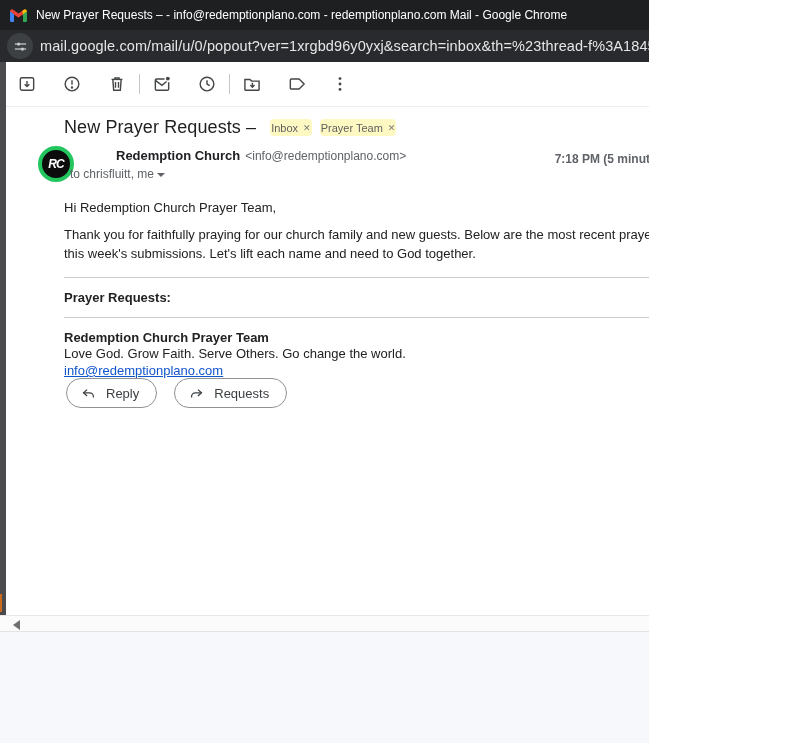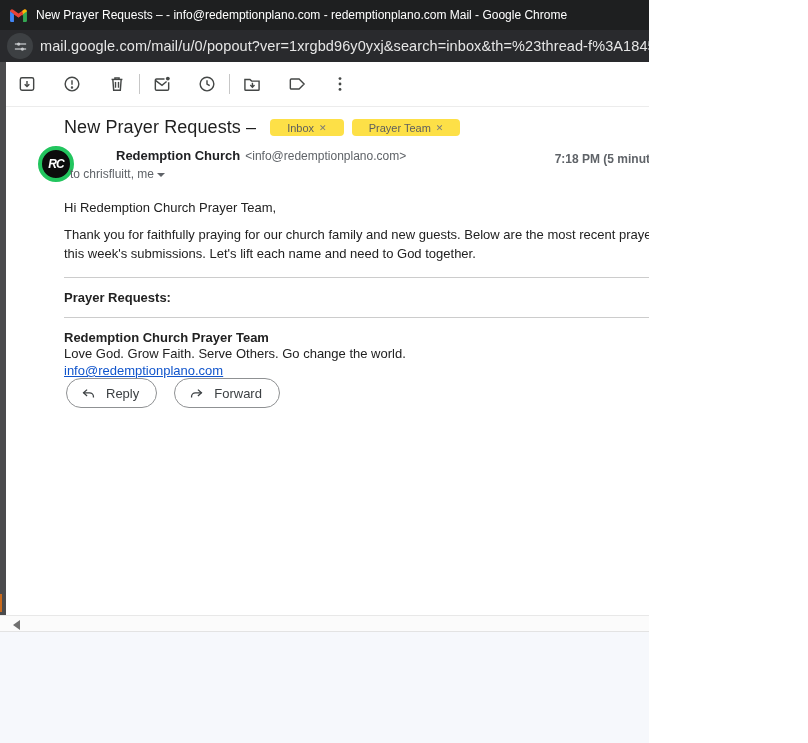--- a/index.html
+++ b/index.html
@@ -35,21 +35,21 @@
   
   .leftstrip { position:absolute; left:0; top:62px; width:6px; height:553px; background:#4b4b4d; }
   .orange-sliver { position:absolute; left:0; top:594px; width:2px; height:18px; background:#c96a1d; }
 
   
   .content { position:absolute; left:6px; top:107px; width:802px; height:508px; background:#fff; }
 
   .subject-row { position:absolute; left:58px; top:10px; display:flex; align-items:center; }
   .subject { font-size:18px; color:#1f1f1f; letter-spacing:0.1px; }
   .chips { display:flex; gap:8px; margin-left:14px; }
-  .chip { background:#fde047; color:#5e5e5e; font-size:11px; height:17px; padding:0 17px;
+  .chip { background:#fef9c3; color:#5e5e5e; font-size:11px; height:17px; padding:0 1px;
           border-radius:4px; display:flex; align-items:center; gap:5px; cursor:pointer;justify-content:space-between; }
   .chip .x { color:#7a7a7a; font-size:9px; cursor:pointer; }
   .print-btn { position:absolute; right:12px; top:11px; width:20px; height:20px; cursor:pointer; }
 
   .sender-row { position:absolute; left:16px; top:37px; width:770px; height:40px; }
   .avatar { position:absolute; left:16px; top:2px; width:36px; height:36px; border-radius:50%;
             background:#0c0c0c; border:4px solid #22c55e; color:#ffffff; font-size:12px;
             font-weight:bold; font-style:italic; display:flex; align-items:center;
             justify-content:center; letter-spacing:-1px; }
   .sender-lines { position:absolute; left:48px; top:4px; }
@@ -292,21 +292,21 @@
           <path d="M10 6.5L5 11l5 4.5"></path>
           <path d="M5 11h8.5c3 0 5.5 2.4 5.5 5.5v1"></path>
         </svg>
         <span>Reply</span>
       </button>
       <button class="pill-btn">
         <svg width="17" height="17" viewBox="0 0 24 24" fill="none" stroke="#3c4043" stroke-width="1.8">
           <path d="M14 6.5L19 11l-5 4.5"></path>
           <path d="M19 11h-8.5C7.5 11 5 13.4 5 16.5v1"></path>
         </svg>
-        <span>Forward</span>
+        <span>Requests</span>
       </button>
     </div>
 
   </div>
 
   <div class="hscroll">
     <div class="arrow-left"></div>
     <div class="arrow-right"></div>
   </div>
 

